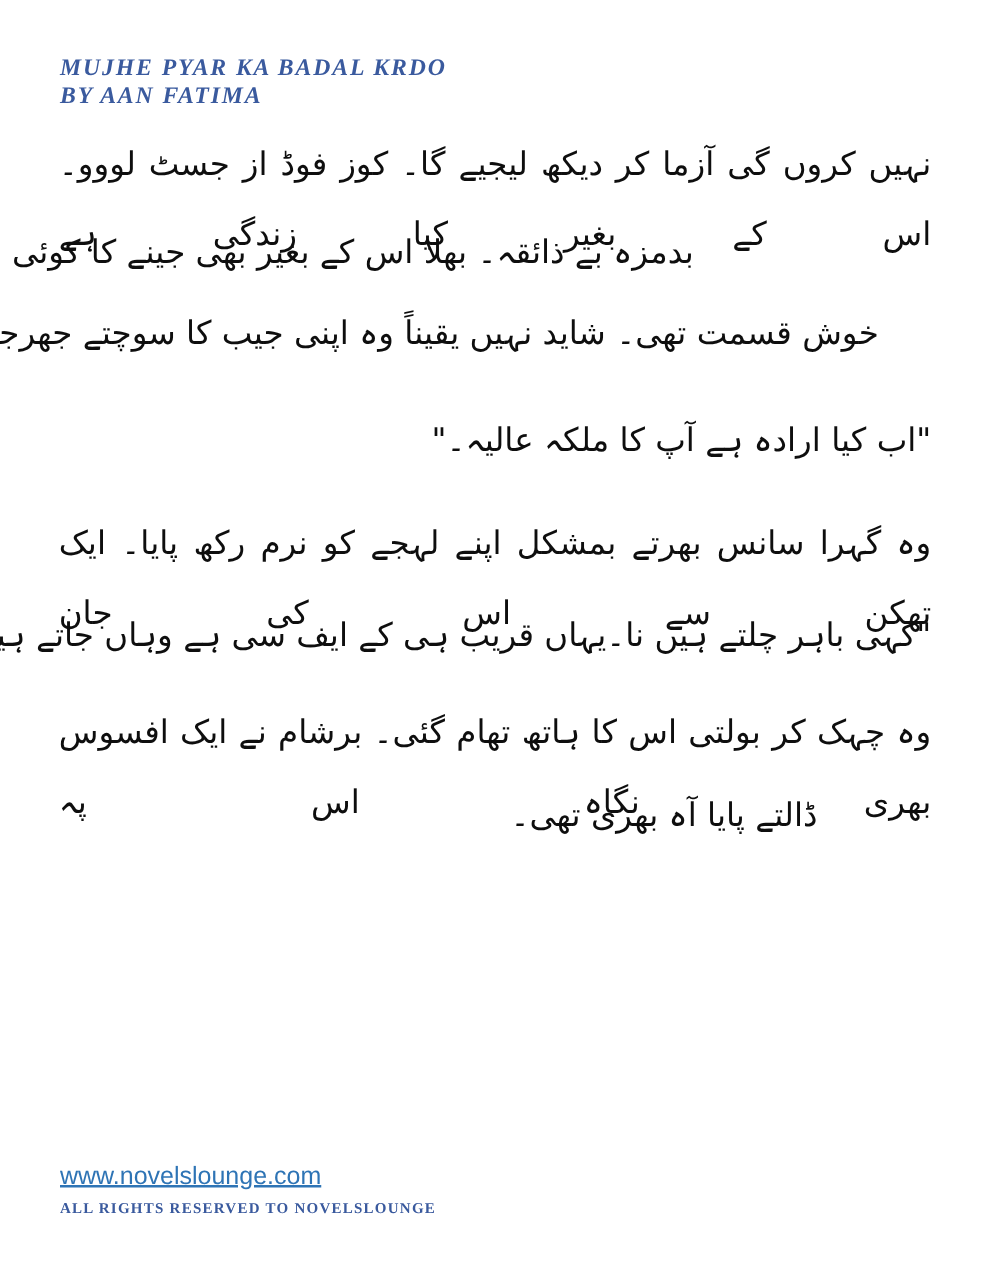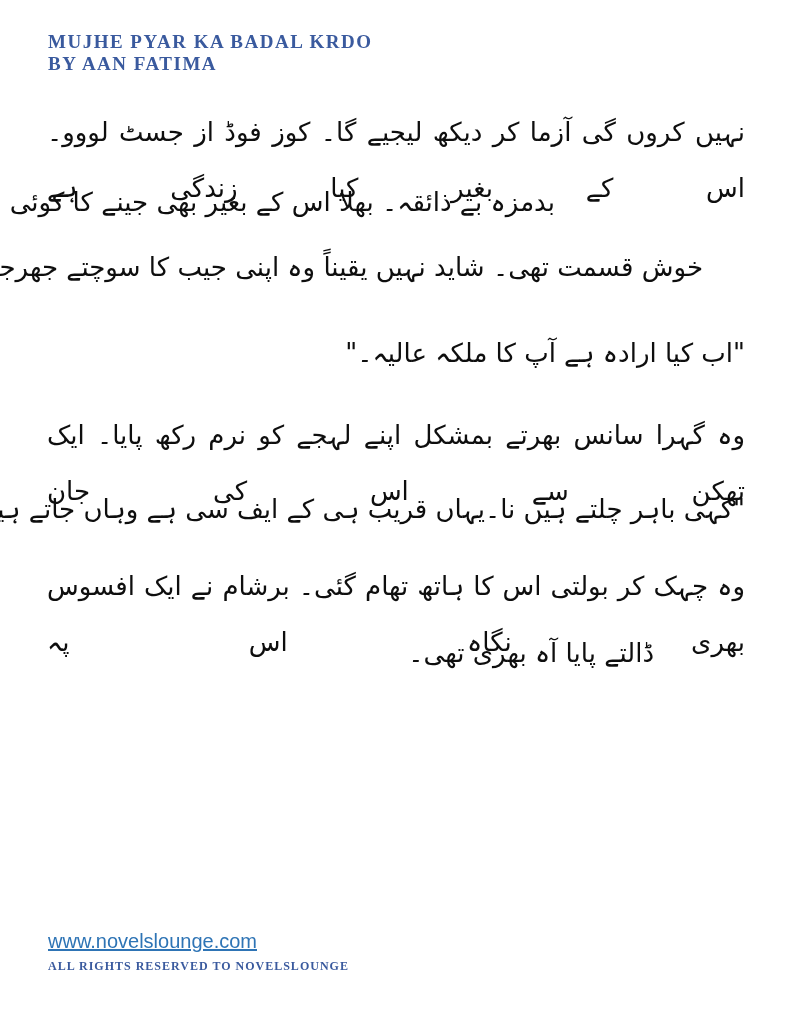--- a/index.html
+++ b/index.html
@@ -13,26 +13,27 @@
   }
   :root {
     --header-blue: #3a5a9e;
     --link-blue: #2e74b5;
     --text-black: #0e0e0e;
   }
 
   
   .header {
     position: absolute;
-    top: 31px;
+    top: 44px;
     left: 48px;
     right: 47px;
     display: flex;
     justify-content: space-between;
     align-items: flex-start;
+    font-style: italic;
   }
   .header .title-block { display: flex; flex-direction: column; }
   .deco-caps {
     font-family: "Liberation Serif", serif;
     font-weight: 700;
     color: var(--header-blue);
     font-size: 19px;
     line-height: 22px;
     letter-spacing: 1.5px;
     text-transform: uppercase;

